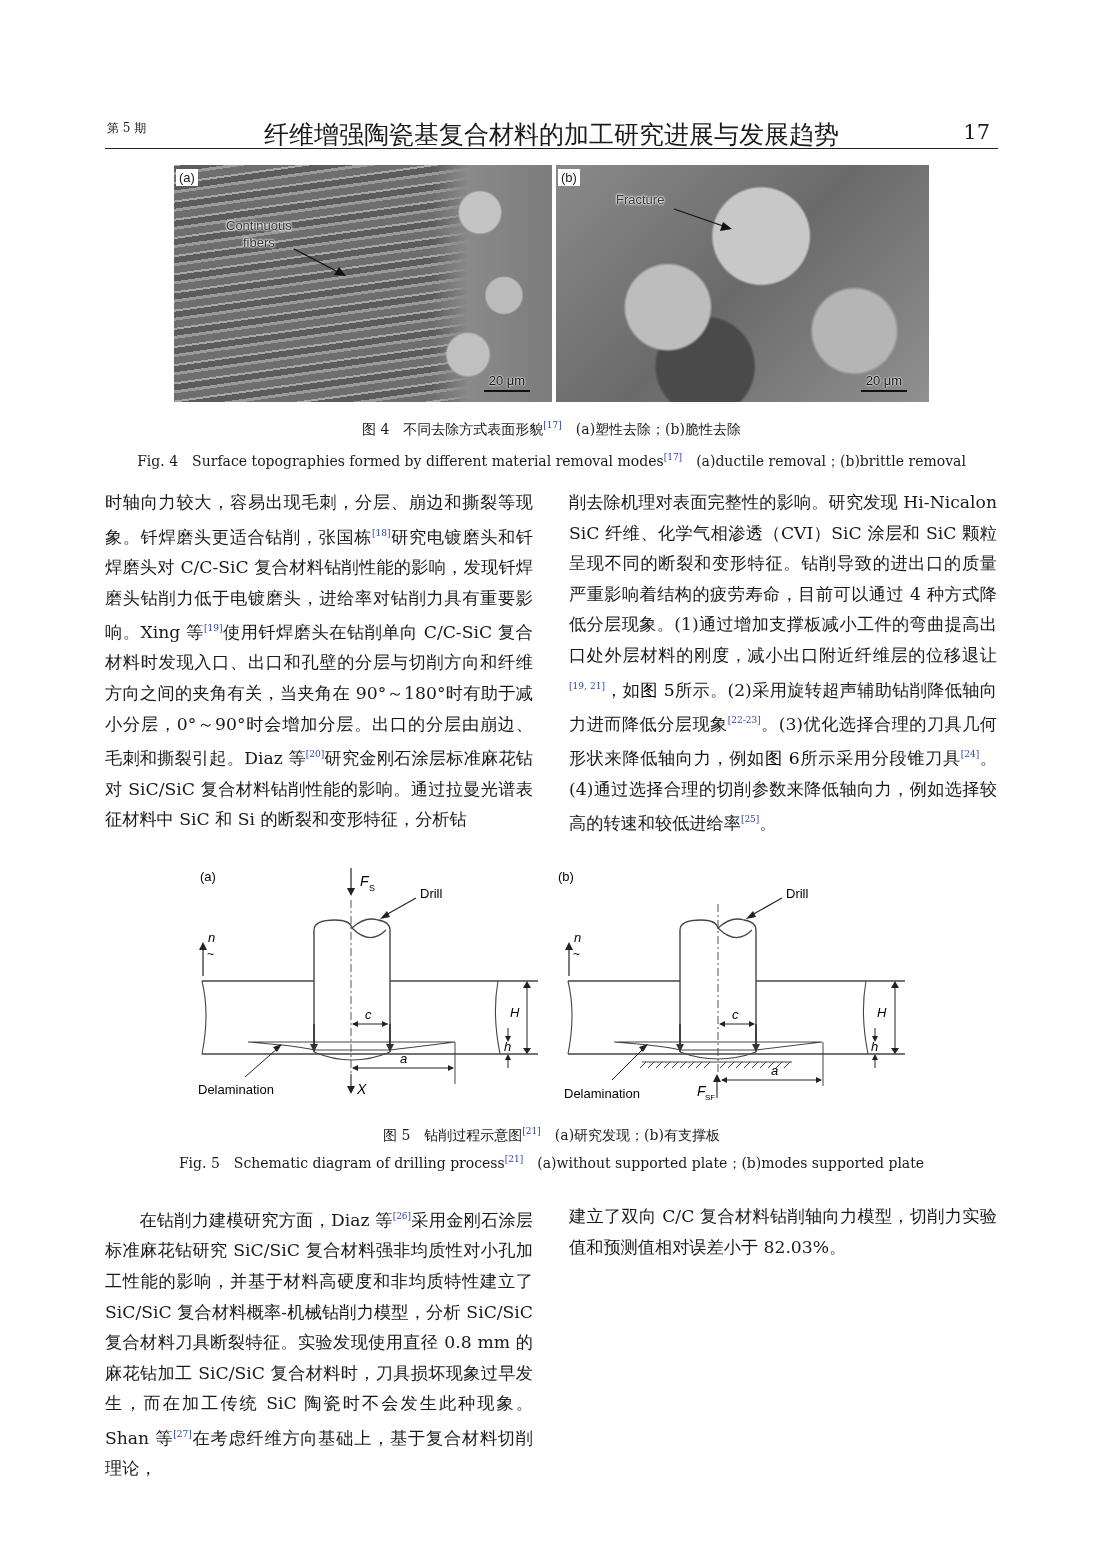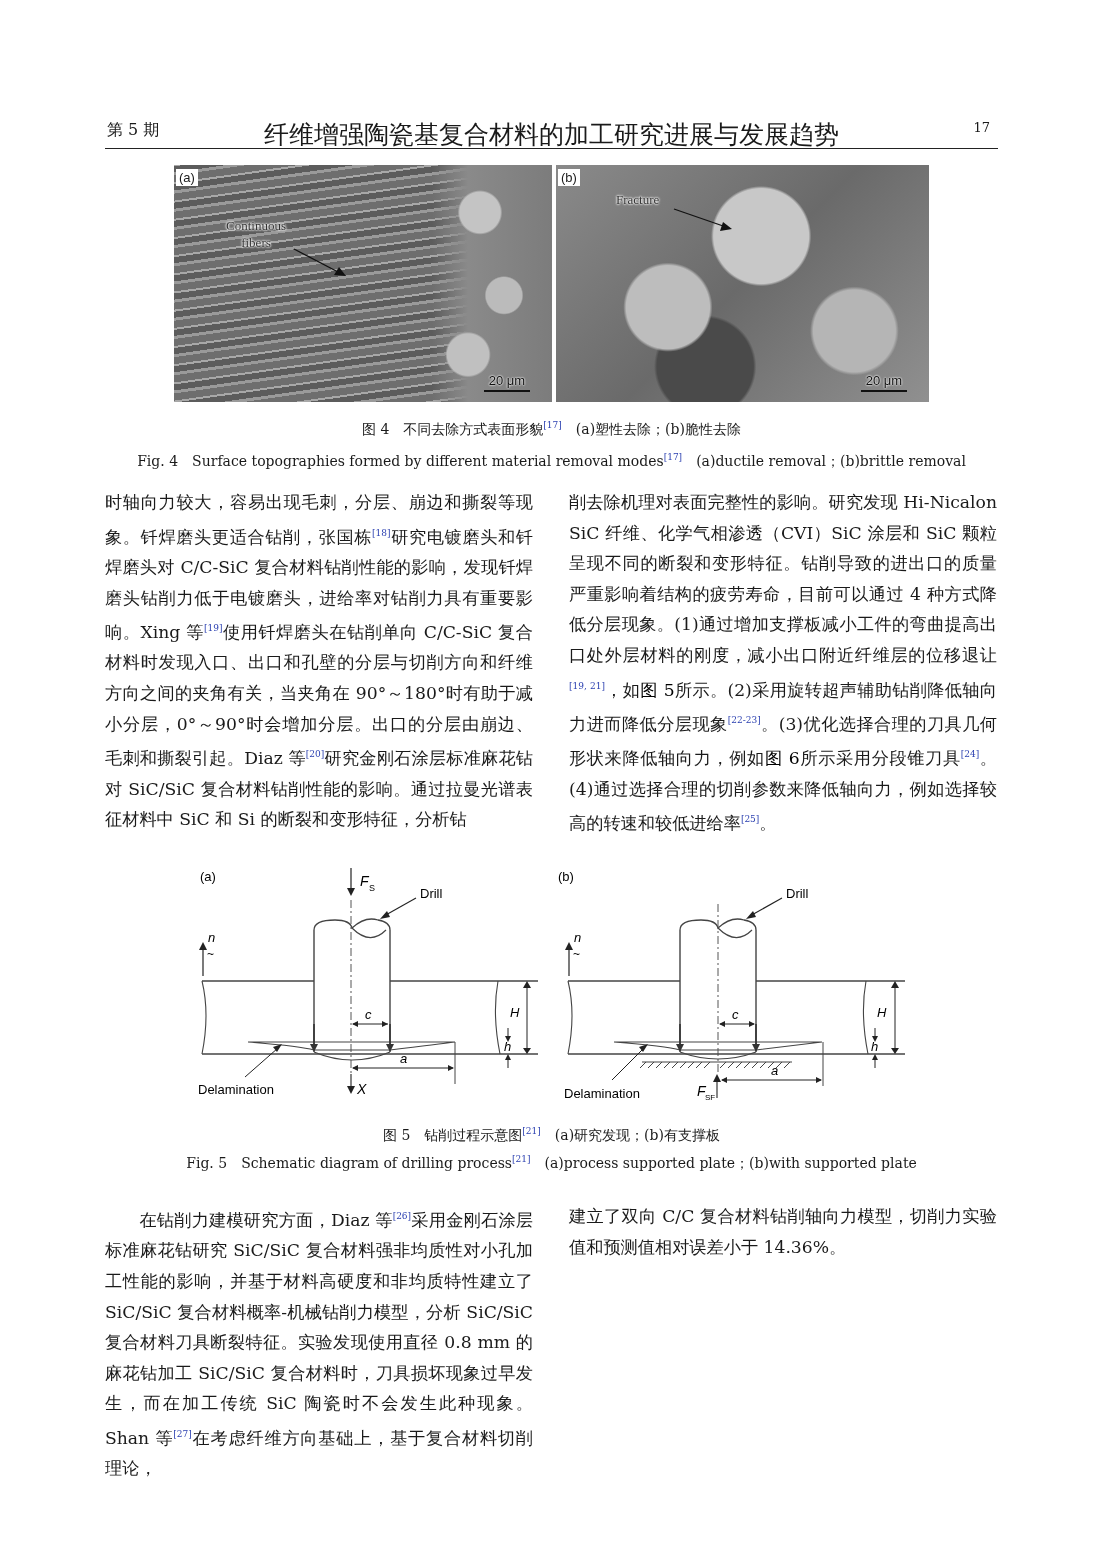--- a/index.html
+++ b/index.html
@@ -1,36 +1,36 @@
 <!DOCTYPE html>
 <html><head>
 <meta charset="utf-8">
 <style>
   html,body{margin:0;padding:0;background:#fff;}
   body{width:1103px;height:1559px;position:relative;overflow:hidden;font-family:"DejaVu Serif","Liberation Serif",serif;color:#1a1a1a;}
   .header{position:absolute;left:105px;top:118px;width:893px;height:30px;border-bottom:1.5px solid #222;}
-  .header .issue{position:absolute;left:2px;top:2px;font-size:16px;}
+  .header .issue{position:absolute;left:2px;top:2px;font-size:12px;}
   .header .title{position:absolute;left:0;right:0;top:0;text-align:center;font-size:25px;}
-  .header .page{position:absolute;right:8px;top:2px;font-size:13px;}
+  .header .page{position:absolute;right:8px;top:2px;font-size:21px;}
   .sem{position:absolute;top:165px;height:237px;overflow:hidden;}
   .sem-a{left:174px;width:378px;background:
     repeating-linear-gradient(-8deg,#6e6e6e 0 7px,#9a9a9a 7px 10px,#5c5c5c 10px 16px,#a8a8a8 16px 18px);}
   .sem-b{left:556px;width:373px;background:
     radial-gradient(circle at 55% 30%,#c8c8c8 0 18%,transparent 19%),
     radial-gradient(circle at 30% 60%,#bdbdbd 0 14%,transparent 15%),
     radial-gradient(circle at 80% 70%,#b5b5b5 0 12%,transparent 13%),
     radial-gradient(circle at 40% 85%,#4a4a4a 0 16%,transparent 17%),
     linear-gradient(135deg,#8a8a8a,#6a6a6a 50%,#909090);}
   .sem-a::after{content:"";position:absolute;right:0;top:0;width:120px;height:100%;background:
     radial-gradient(circle at 40% 20%,#c4c4c4 0 10%,transparent 11%),
     radial-gradient(circle at 60% 55%,#bbbbbb 0 12%,transparent 13%),
     radial-gradient(circle at 30% 80%,#c0c0c0 0 10%,transparent 11%),
     linear-gradient(90deg,rgba(120,120,120,0.0),#8a8a8a 30%,#7c7c7c);}
   .panel-label{position:absolute;top:4px;left:2px;background:#fff;font-family:"Liberation Sans",sans-serif;font-size:13px;padding:1px 3px;z-index:2;}
-  .sem-annot{position:absolute;font-family:Liberation Serif, serif;font-size:13px;color:#333;text-shadow:0 0 2px #fff,0 0 2px #fff,0 0 3px #fff;z-index:2;text-align:center;line-height:17px;}
+  .sem-annot{position:absolute;font-family:Liberation Sans, sans-serif;font-size:13px;color:#333;text-shadow:0 0 2px #fff,0 0 2px #fff,0 0 3px #fff;z-index:2;text-align:center;line-height:17px;}
   .scale{position:absolute;right:22px;bottom:10px;font-family:"Liberation Sans",sans-serif;font-size:13px;color:#111;text-shadow:0 0 2px #fff,0 0 2px #fff;z-index:2;text-align:center;}
   .scale .bar{width:46px;height:2px;background:#111;margin-top:2px;}
   .cap{position:absolute;left:0;width:1103px;text-align:center;font-size:14px;}
   .cap sup,.body sup{font-size:9px;color:#2a3fb0;}
   .col{position:absolute;width:428px;font-size:17.2px;line-height:30.6px;text-align:justify;}
   .col p{margin:0;}
   .col .indent{text-indent:2em;}
   .link{color:#000000;}
   .diag{position:absolute;top:864px;}
   .diag svg{display:block;}
@@ -226,24 +226,24 @@
     <text x="14" y="234" font-size="13">Delamination</text>
     <line x1="62" y1="216" x2="94" y2="184" stroke="#222" stroke-width="1"></line>
     <polygon points="98,180 93,188 89,183" fill="#222"></polygon>
   </svg>
 </div>
 
 <div class="cap" style="top:1126px;">
   <span>图 5　钻削过程示意图</span><sup>[21]</sup><span>　(a)研究发现；(b)有支撑板</span>
 </div>
 <div class="cap en" style="top:1154px;">
-  <span>Fig. 5　Schematic diagram of drilling process</span><sup>[21]</sup><span>　(a)process supported plate；(b)with supported plate</span>
+  <span>Fig. 5　Schematic diagram of drilling process</span><sup>[21]</sup><span>　(a)without supported plate；(b)modes supported plate</span>
 </div>
 
 <div class="col body" style="left:105px;top:1201px;">
   <p class="indent">
     <span>在钻削力建模研究方面，Diaz 等</span><sup>[26]</sup><span>采用金刚石涂层标准麻花钻研究 SiC/SiC 复合材料强非均质性对小孔加工性能的影响，并基于材料高硬度和非均质特性建立了 SiC/SiC 复合材料概率-机械钻削力模型，分析 SiC/SiC 复合材料刀具断裂特征。实验发现使用直径 0.8 mm 的麻花钻加工 SiC/SiC 复合材料时，刀具损坏现象过早发生，而在加工传统 SiC 陶瓷时不会发生此种现象。Shan 等</span><sup>[27]</sup><span>在考虑纤维方向基础上，基于复合材料切削理论，</span>
   </p>
 </div>
 
 <div class="col body" style="left:569px;top:1201px;">
-  <p>建立了双向 C/C 复合材料钻削轴向力模型，切削力实验值和预测值相对误差小于 14.36%。</p>
+  <p>建立了双向 C/C 复合材料钻削轴向力模型，切削力实验值和预测值相对误差小于 82.03%。</p>
 </div>
 
 </body></html>

